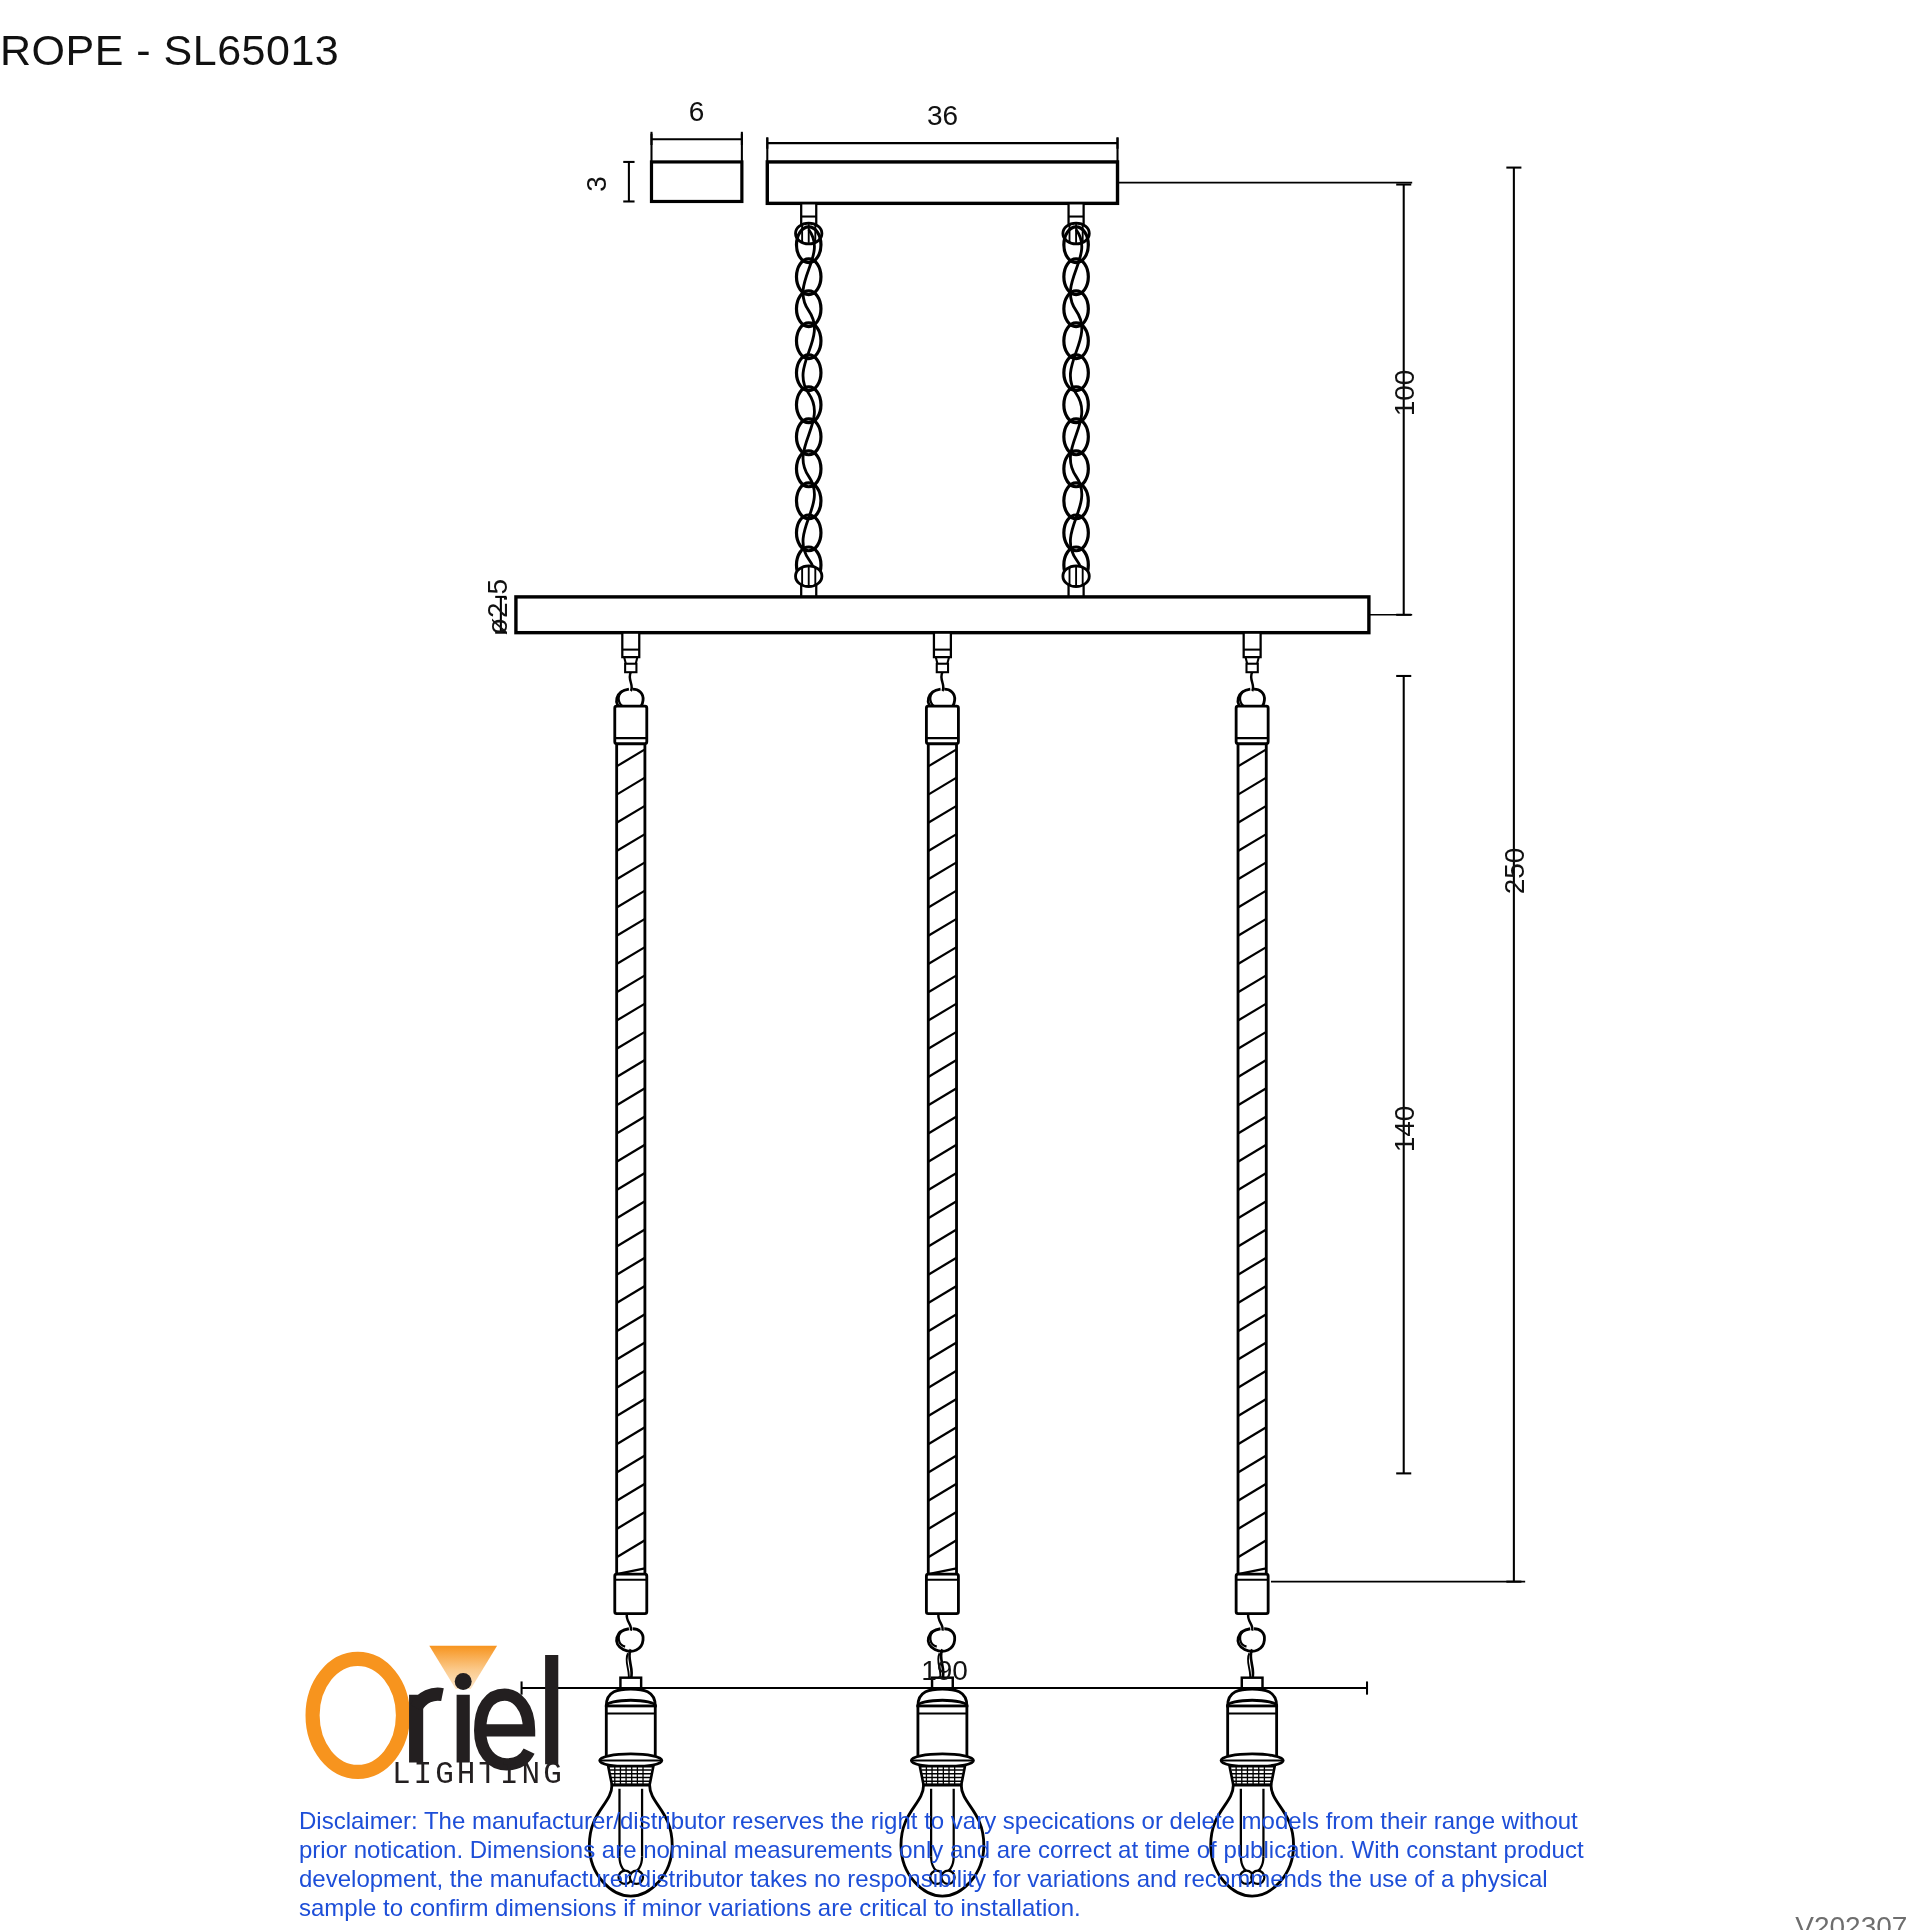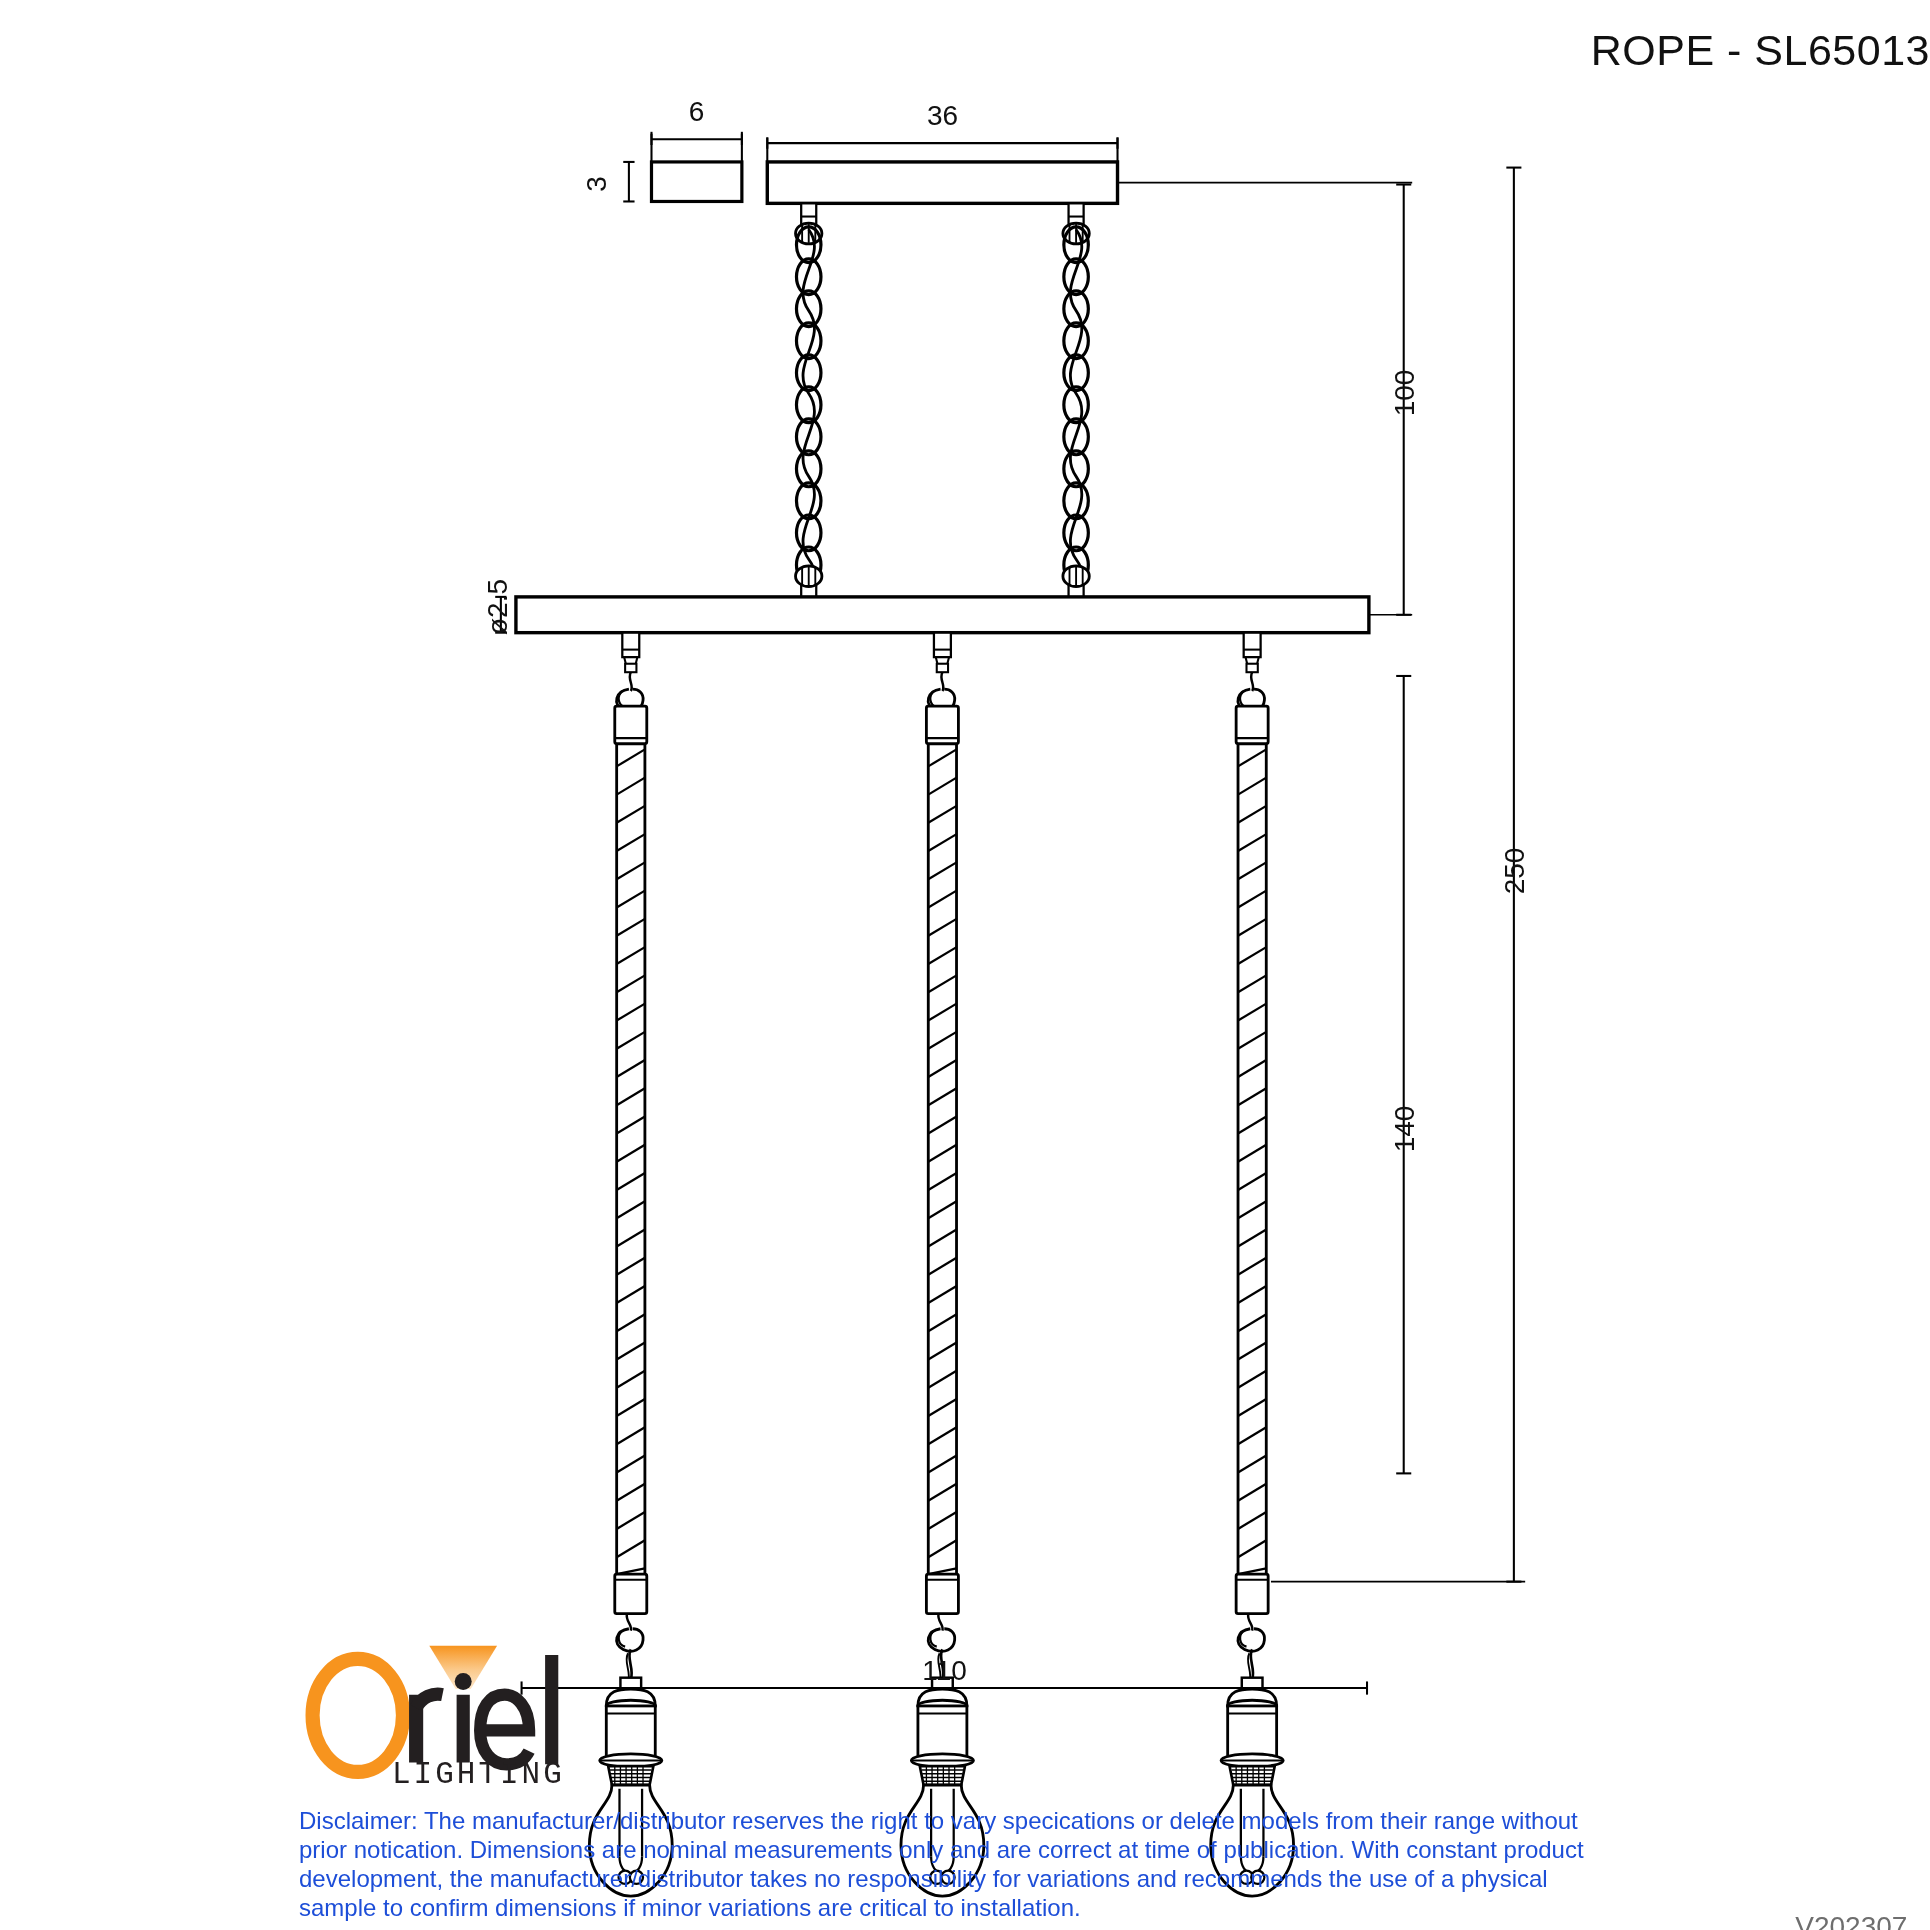--- a/index.html
+++ b/index.html
@@ -24,21 +24,21 @@
   }
   .txt {
     position: absolute;
     white-space: pre;
     font-family: "Liberation Sans", sans-serif;
     color: #1a1a1a;
   }
   #page-title {
     left: 0; top: 26px;
     width: 1930px;
-    text-align: right;
+    text-align: left;
     font-size: 43px;
     letter-spacing: 0.5px;
     color: #111;
   }
   .dimlabel {
     font-size: 28px;
     color: #111;
     text-align: center;
   }
   .rot {
@@ -394,21 +394,21 @@
   
   <div class="txt dimlabel rot" style="left:1480px; top:855px; width:70px;">250</div>
 
   
   <div class="txt dimlabel rot" style="left:1370px; top:1113px; width:70px;">140</div>
 
   
   <div class="txt dimlabel rot" style="left:441px; top:591px; width:113px;">ø2.5</div>
 
   
-  <div class="txt dimlabel" style="left:907px; top:1655px; width:75px;">110</div>
+  <div class="txt dimlabel" style="left:907px; top:1655px; width:75px;">190</div>
 
   
   <div id="logo-wrap">
     <div id="logo-lighting">LIGHTING</div>
   </div>
 
   
   <div id="disclaimer">Disclaimer: The manufacturer/distributor reserves the right to vary specications or delete models from their range without prior notication. Dimensions are nominal measurements only and are correct at time of publication. With constant product development, the manufacturer/distributor takes no responsibility for variations and recommends the use of a physical sample to confirm dimensions if minor variations are critical to installation.</div>
 
   

